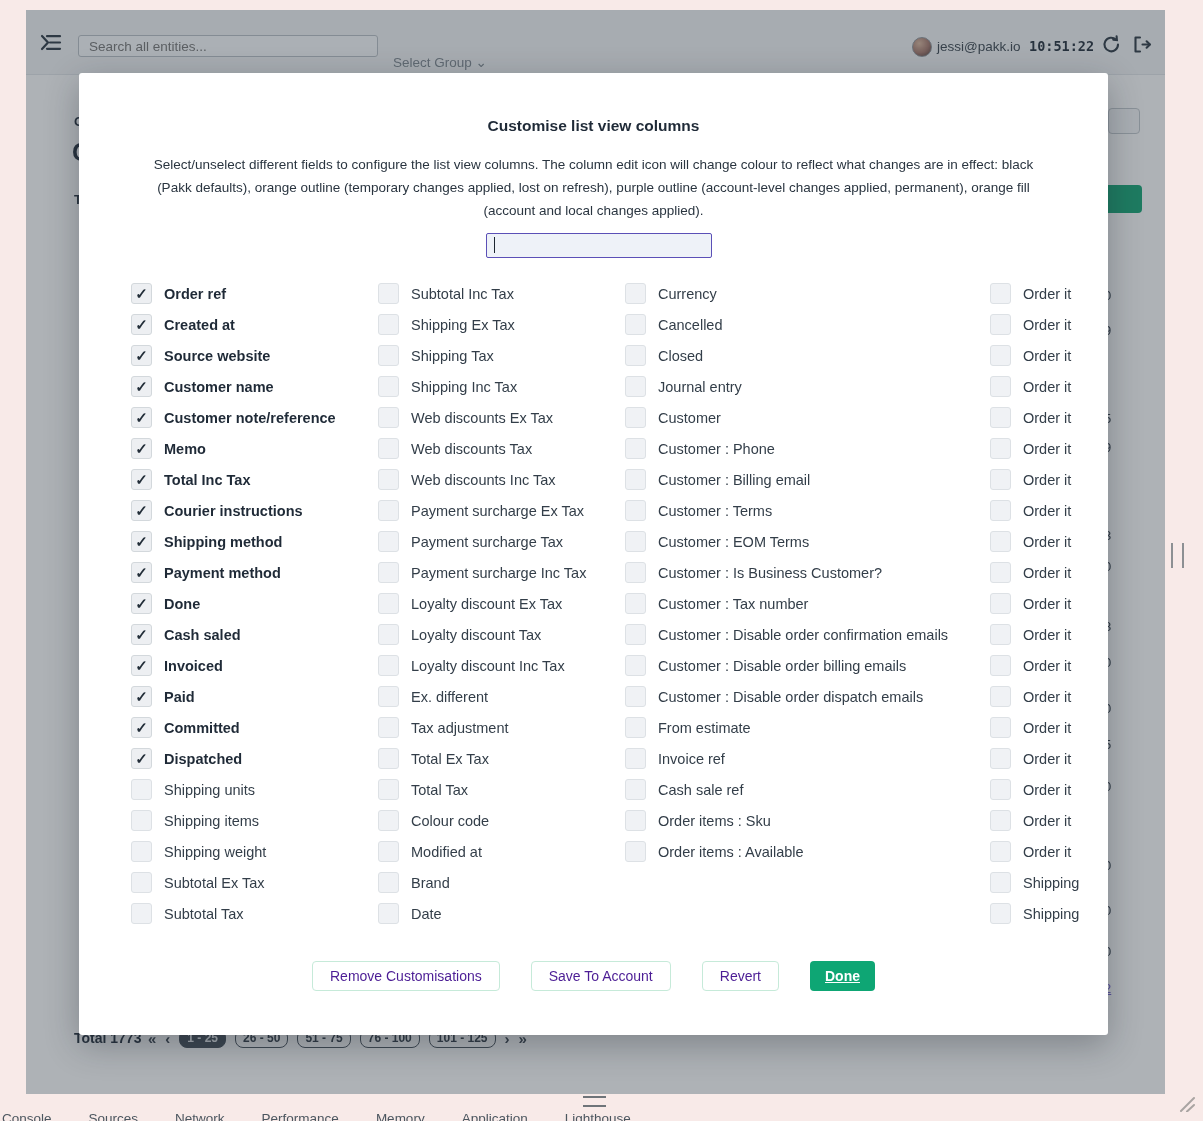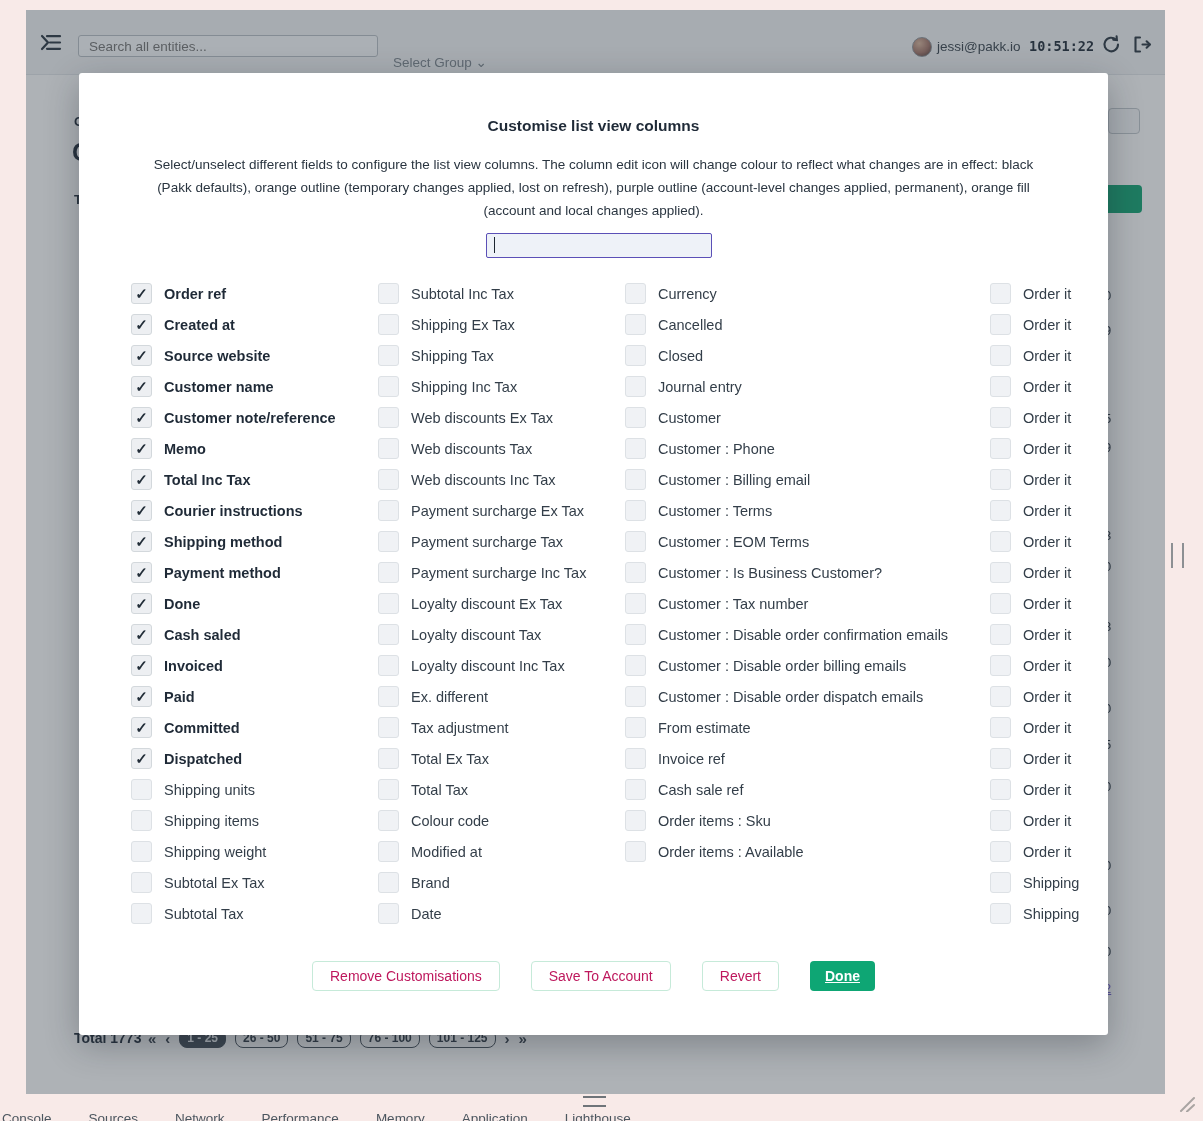--- a/index.html
+++ b/index.html
@@ -49,21 +49,21 @@
   .cb-col{position:absolute;top:205px;}
   .cb-item{display:flex;align-items:center;height:31px;cursor:pointer;white-space:nowrap;}
   .cb{width:21px;height:21px;border-radius:3px;background:#f0f2f5;border:1px solid #dde1e5;
       display:flex;align-items:center;justify-content:center;box-sizing:border-box;flex:0 0 21px;}
   .cb.checked{background:#edeff2;border-color:#d3d8dc;font-size:15px;font-weight:700;color:#222d38;}
   .cb-lbl{margin-left:12px;font-size:14.5px;color:#333e49;}
   .cb-item.checked .cb-lbl{font-weight:700;color:#1f2a37;}
   .btn-row{position:absolute;left:0;top:888px;width:100%;display:flex;justify-content:center;gap:31px;}
   .btn{height:30px;border-radius:4px;font-size:14px;display:flex;align-items:center;justify-content:center;
        cursor:pointer;box-sizing:border-box;font-family:"Liberation Sans",sans-serif;}
-  .btn.ghost{border:1px solid #c6ead9;color:#be185d;background:#ffffff;padding:0 17px;}
+  .btn.ghost{border:1px solid #c6ead9;color:#4c1d95;background:#ffffff;padding:0 17px;}
   .btn.primary{background:#0ea674;color:#ffffff;font-weight:700;border:none;padding:0 15px;text-decoration:underline;}
   
   .v-handle{position:absolute;left:1171px;top:543px;width:9px;height:25px;z-index:12;
       border-left:2px solid #8d9093;border-right:2px solid #8d9093;}
   .h-handle{position:absolute;left:583px;top:1096px;width:23px;height:7px;z-index:12;
       border-top:2px solid #6f7479;border-bottom:2px solid #6f7479;}
   .corner-handle{position:absolute;left:1178px;top:1096px;z-index:12;}
   .bottom-strip{position:absolute;left:2px;top:1111px;display:flex;gap:37px;font-size:13.5px;color:#4c565f;z-index:12;white-space:nowrap;}
   svg.ic{display:block;}
 </style>

